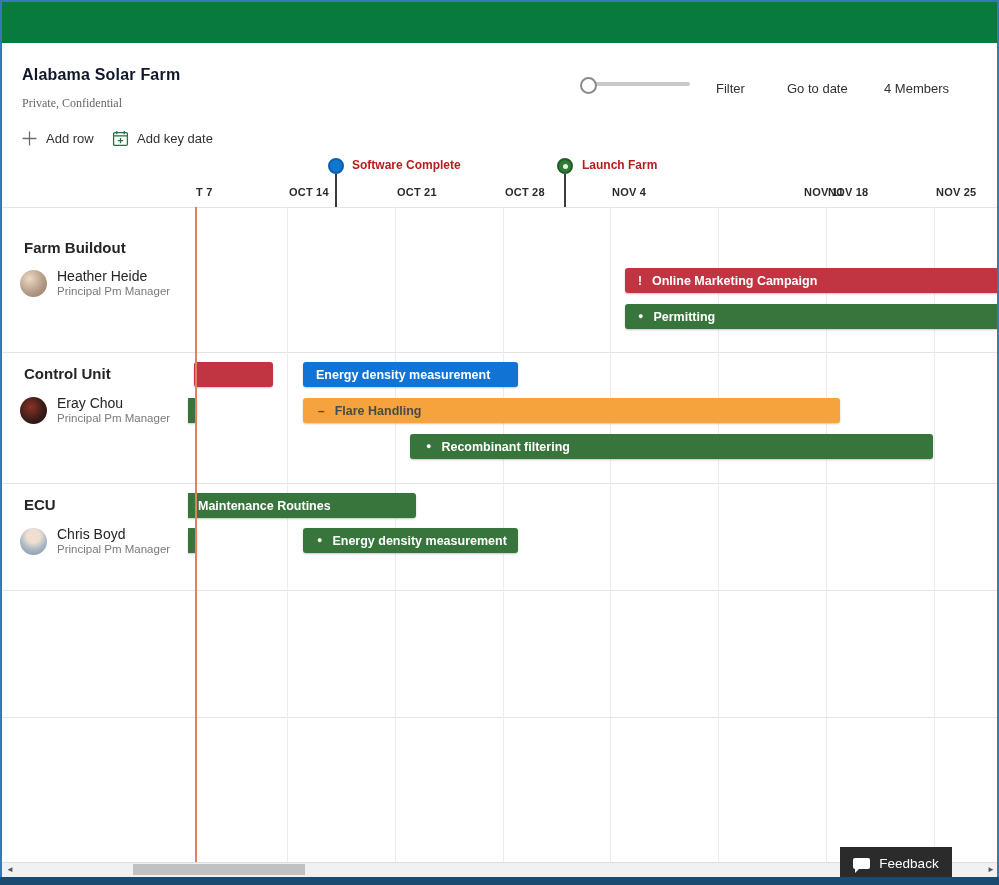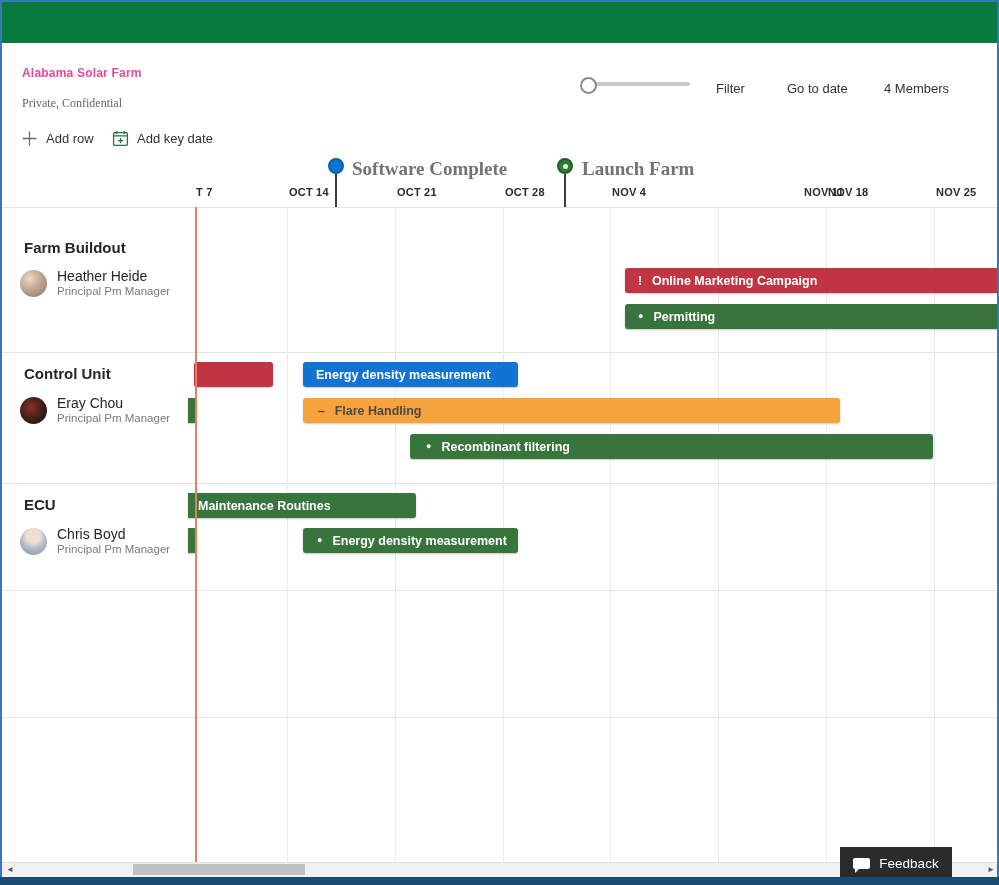--- a/index.html
+++ b/index.html
@@ -22,33 +22,33 @@
   .topbar-divider{left:47px;top:0;width:1px;height:43px;background:rgba(0,0,0,.18);}
   .suite-name{left:61px;top:12px;color:#fff;font-size:15px;}
   .app-divider{left:144px;top:11px;width:1px;height:21px;background:rgba(255,255,255,.55);}
   .app-name{left:158px;top:12px;color:#fff;font-size:15px;}
   .topbar-icon{top:11px;width:20px;height:20px;color:#fff;cursor:pointer;}
   .help-icon{font-size:16px;color:#fff;}
   .avatar-hc{left:959px;top:6px;width:31px;height:31px;border-radius:50%;background:#757575;
     color:#fff;font-size:13px;display:flex;align-items:center;justify-content:center;cursor:pointer;}
 
   
-  .page-title{left:22px;top:66px;font-size:12px;font-weight:bold;color:#ec4899;letter-spacing:.2px;}
+  .page-title{left:22px;top:66px;font-size:16px;font-weight:bold;color:#0f172a;letter-spacing:.2px;}
   .page-subtitle{left:22px;top:96px;font-size:12px;color:#666;font-family:Liberation Serif, serif;}
   .slider-track{left:588px;top:82px;width:102px;height:4px;background:#c8c8c8;border-radius:2px;cursor:pointer;}
   .slider-knob{left:580px;top:77px;width:13px;height:13px;border-radius:50%;background:#fff;border:2px solid #8a8a8a;cursor:pointer;}
   .hbtn{display:flex;align-items:center;gap:7px;font-size:13px;color:#323130;cursor:pointer;top:74px;height:20px;flex-direction:column;}
   .toolbtn{display:flex;align-items:center;gap:8px;font-size:13px;color:#323130;cursor:pointer;top:129px;height:18px;}
 
   
   .ms-dot{width:16px;height:16px;border-radius:50%;box-sizing:border-box;top:158px;cursor:pointer;z-index:6;}
   .ms-dot-blue{background:#1077d0;border:2px solid #0d5fa8;}
   .ms-dot-green{background:#2f7d35;border:2px solid #235c28;display:flex;align-items:center;justify-content:center;}
   .ms-dot-green i{width:5px;height:5px;border-radius:50%;background:#e9f2e9;}
-  .ms-label{top:158px;font-size:19px;font-weight:600;color:#737373;font-family:Liberation Serif, serif;}
+  .ms-label{top:158px;font-size:12px;font-weight:600;color:#b91c1c;}
   .ms-line{width:2px;top:174px;height:33px;background:#3b3b3b;z-index:5;}
 
   
   .date-label{top:186px;font-size:11px;font-weight:bold;color:#2b2b2b;letter-spacing:.2px;}
 
   
   .h-sep{left:0;width:999px;height:1px;background:#e4e4e4;}
   .v-grid{top:207px;width:1px;height:655px;background:#ececec;}
   .today-line{left:195px;top:207px;width:2px;height:655px;background:#e0825f;z-index:20;}
 

